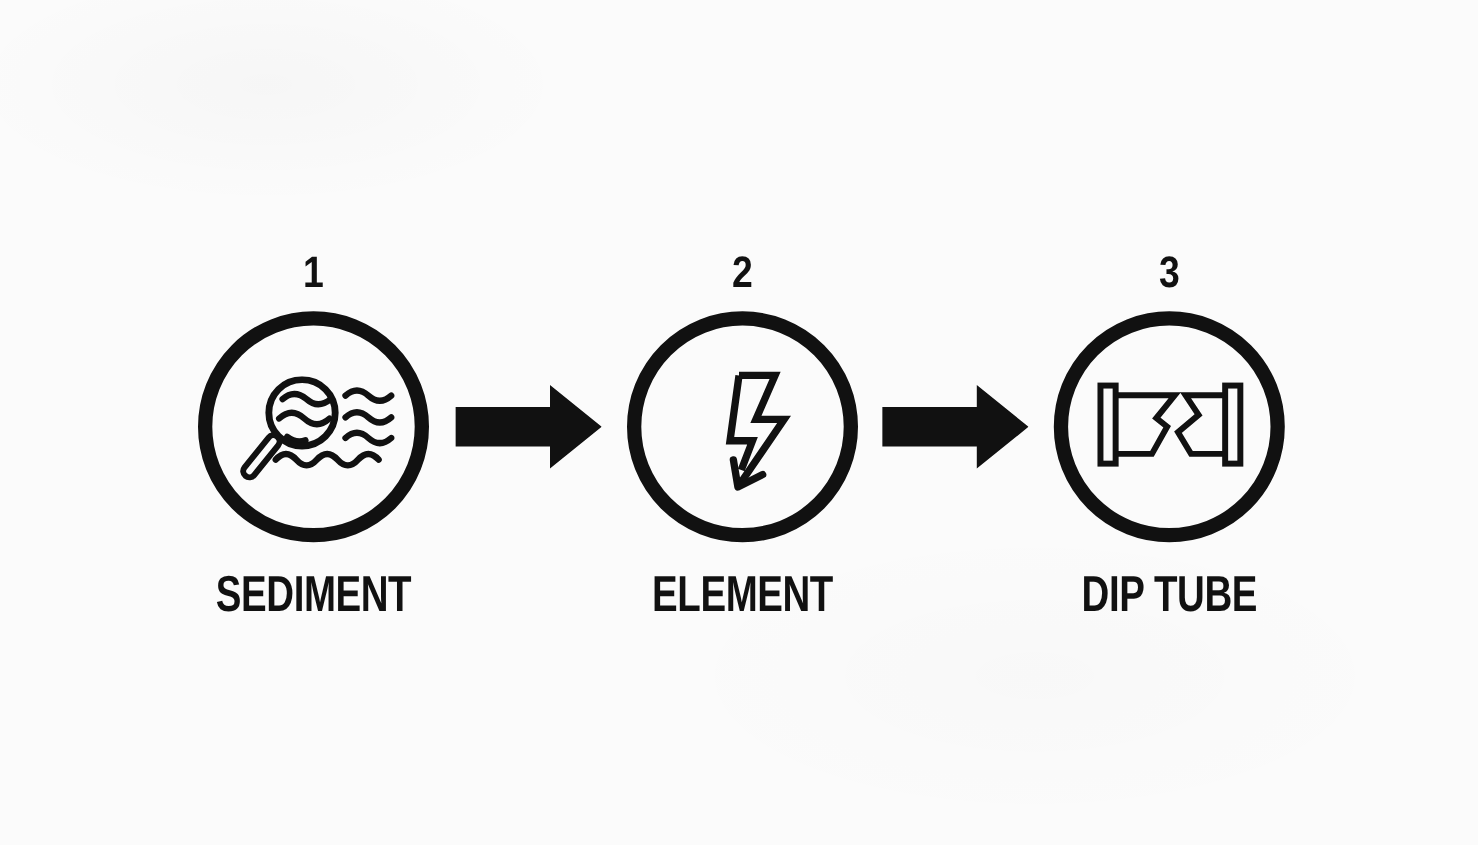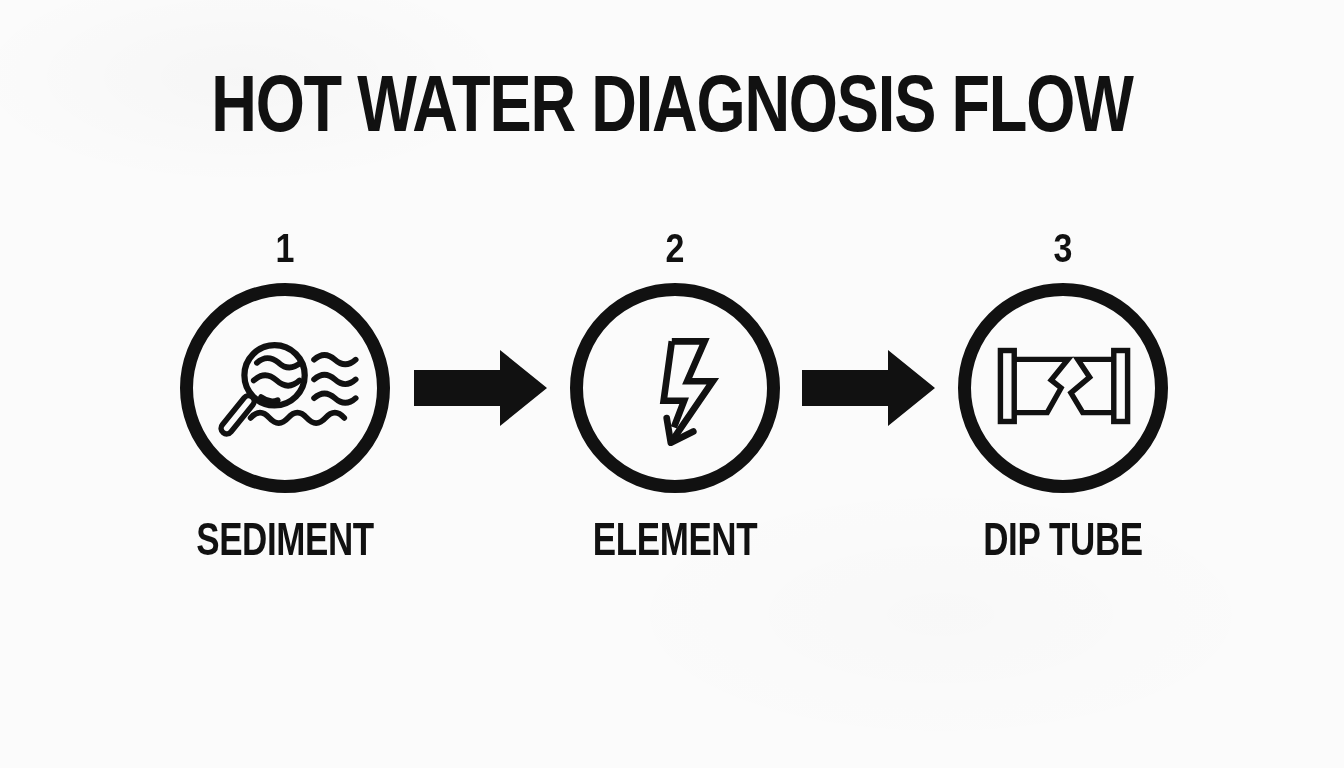--- a/index.html
+++ b/index.html
@@ -90,23 +90,20 @@
   }
   .flow-arrow.a1 { left: 414px; }
   .flow-arrow.a2 { left: 802px; }
   .stroke { fill: none; stroke: var(--ink); }
 </style>
 </head>
 <body>
 
 <div class="canvas">
 
-  <div class="title-wrap">
-    <span class="title-text">HOT WATER DIAGNOSIS FLOW</span>
-  </div>
 
   <div class="step s1">
     <div class="step-number">1</div>
     <div class="step-circle">
       <svg class="icon-sediment" viewBox="0 0 140 100">
         <path class="stroke" stroke-width="5.5" stroke-linecap="round" d="M42,20 q10,-9 21,0 q10,9 21,0"></path>
         <path class="stroke" stroke-width="5.5" stroke-linecap="round" d="M39,37 q11,-10 22,0 q11,10 22,0"></path>
         <path class="stroke" stroke-width="5.5" stroke-linecap="round" d="M46,53 q8,6 16,3"></path>
         <circle class="stroke" stroke-width="6" cx="59" cy="32" r="29"></circle>
         <line x1="34" y1="57" x2="13" y2="83" stroke="#111111" stroke-width="16" stroke-linecap="round"></line>

